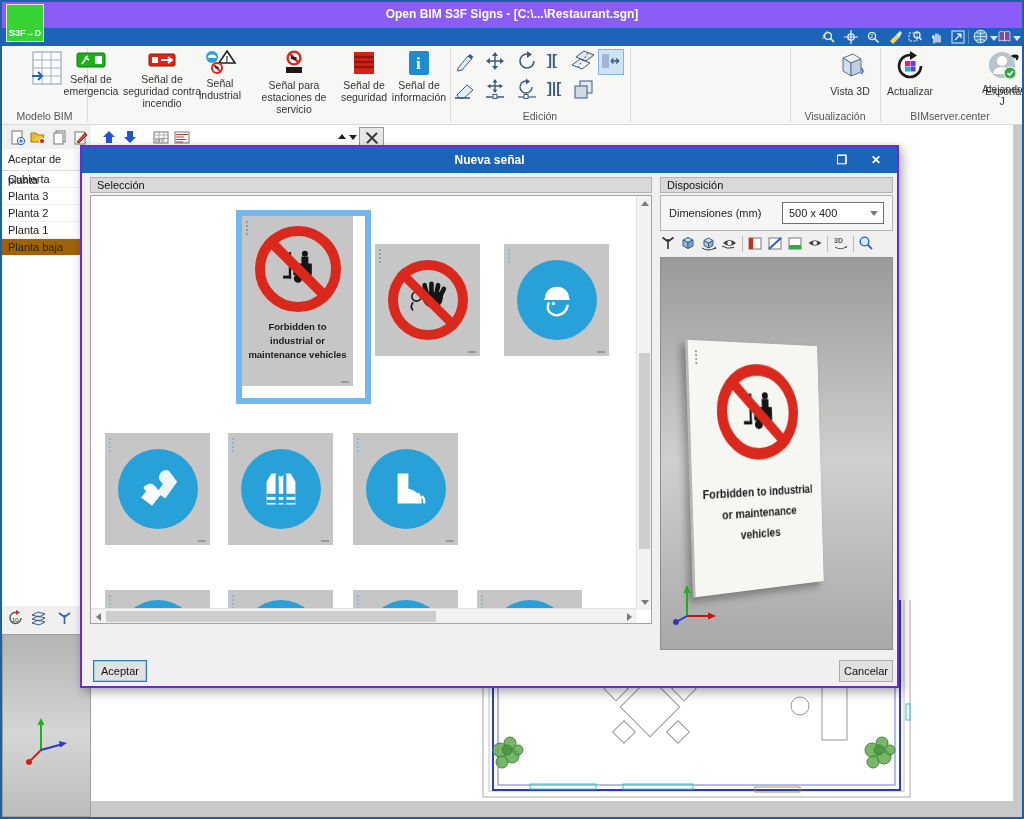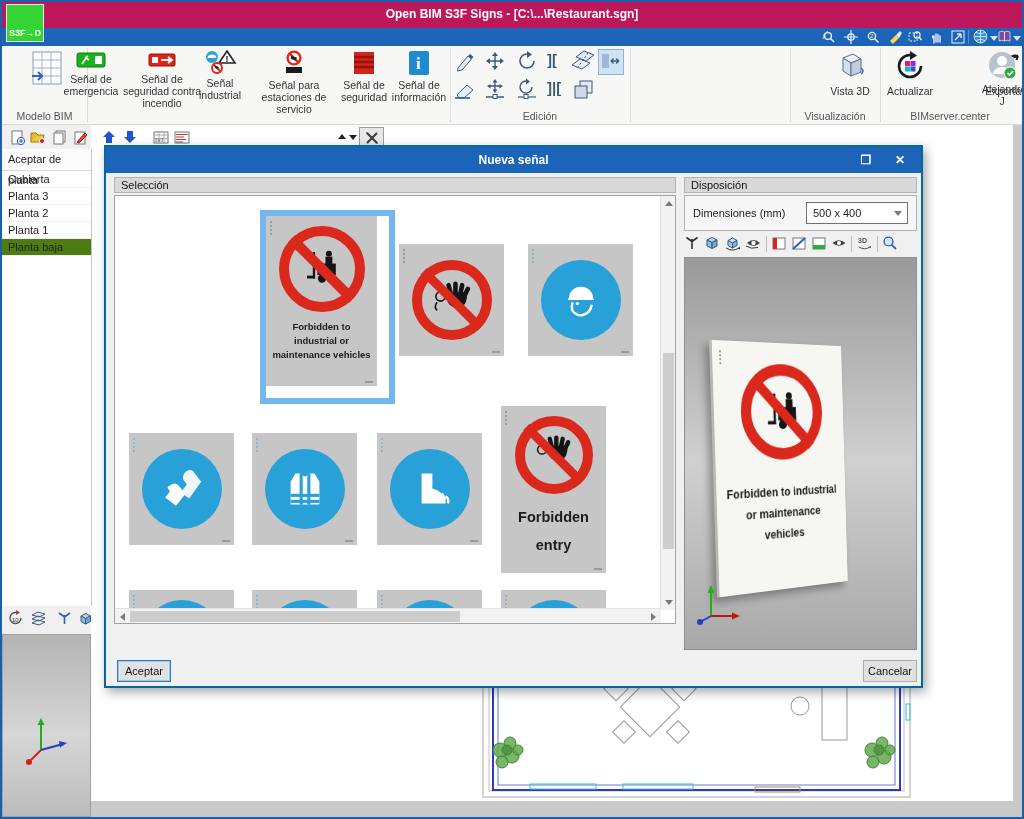--- a/index.html
+++ b/index.html
@@ -3,21 +3,21 @@
 <meta charset="utf-8">
 <style>
   html,body{margin:0;padding:0}
   body{width:1024px;height:819px;position:relative;overflow:hidden;
        font-family:"Liberation Sans",sans-serif;background:#f0f0f0;font-size:11px;color:#222}
   .abs{position:absolute}
   .noselect{user-select:none}
 
   
   .win-border{left:0;top:0;right:0;bottom:0;border:2px solid #1d5fa8;pointer-events:none;z-index:60}
-  .titlebar{left:0;top:0;width:1024px;height:28px;background:#be185d;z-index:5}
+  .titlebar{left:0;top:0;width:1024px;height:28px;background:#8b5cf6;z-index:5}
   .tabstrip{left:0;top:28px;width:1024px;height:18px;background:#1b64b8;z-index:5}
   .title-text{width:100%;text-align:center;line-height:28px;color:#fff;font-weight:bold;font-size:12px}
   .winbtn{top:0;height:26px;width:34px;color:#fff;text-align:center;line-height:26px;font-size:13px}
   .winbtn.min::before{content:"–"} .winbtn.max::before{content:"❐";font-size:10px} .winbtn.cls::before{content:"✕"}
   .logo{left:6px;top:4px;width:38px;height:38px;background:#35d435;border:1px solid #e8e8e8;z-index:6;
         color:#fff;font-weight:bold;font-size:9px;display:flex;align-items:flex-end;justify-content:center;padding-bottom:3px;box-sizing:border-box}
   .qat{left:48px;top:3px;width:112px;height:22px;background:#fafafa;border:1px solid #9fb8d8;border-radius:2px;display:flex;align-items:center;gap:4px;padding:0 4px;box-sizing:border-box}
   .qat span{font-size:13px;line-height:1}
 
   
@@ -27,31 +27,31 @@
   .rbtn{top:2px;text-align:center;font-size:10.5px;color:#333;line-height:1.15}
   .rbtn .ric{margin:2px auto 3px auto}
   .icon-svg{display:block}
 
   
   .toolbar1{left:2px;top:127px;width:1020px;height:20px;display:flex;align-items:center;gap:3px;padding-left:6px;box-sizing:border-box}
   .tbtn{width:18px;height:18px;display:flex;align-items:center;justify-content:center}
   .panel-list{left:2px;top:149px;width:89px;height:457px;background:#fff;border-right:1px solid #c6c6c6}
   .plist-header{height:21px;line-height:21px;padding-left:6px;border-bottom:1px solid #d9d9d9;background:#fbfbfb;font-size:11px}
   .plist-row{height:16px;line-height:16px;padding-left:6px;border-bottom:1px solid #f0f0f0;font-size:11px}
-  .plist-row.sel{background:#4d7c0f}
+  .plist-row.sel{background:#a16207}
   .toolbar2{left:2px;top:606px;width:89px;height:26px;display:flex;align-items:center;gap:6px;padding-left:6px;box-sizing:border-box;background:#f0f0f0}
   .viewport3d{left:2px;top:634px;width:89px;height:183px;background:linear-gradient(180deg,#b4b4b4,#d6d6d6 55%,#bcbcbc);border:1px solid #9f9f9f;box-sizing:border-box}
 
   
   .canvas{left:91px;top:124px;width:931px;height:693px;background:#fff}
   .canvas-right{left:1013px;top:124px;width:9px;height:693px;background:#c9c9c9}
   .canvas-bottom{left:91px;top:801px;width:931px;height:16px;background:#c9c9c9}
 
   
-  .dialog{left:104px;top:145px;width:819px;height:543px;background:#f0f0f0;border:2px solid #0369a1;
+  .dialog{left:80px;top:145px;width:819px;height:543px;background:#f0f0f0;border:2px solid #6d28d9;
           box-sizing:border-box;z-index:20;box-shadow:3px 4px 10px rgba(0,0,0,.35)}
   .dlg-title{height:26px;background:#1b64b8;color:#fff;font-weight:bold;font-size:12px;text-align:center;line-height:26px;position:relative}
   .dlg-btn{position:absolute;top:0;width:30px;height:26px;color:#fff;text-align:center;line-height:26px}
   .grp-header{position:absolute;height:16px;background:#d9d9d9;border:1px solid #b3b3b3;box-sizing:border-box;
               font-size:11px;line-height:14px;padding-left:6px;color:#111}
   .sel-box{position:absolute;left:8px;top:48px;width:562px;height:429px;background:#fff;border:1px solid #a3a3a3;box-sizing:border-box;overflow:hidden}
 
   .tile{position:absolute;background:#c6c6c6}
   .tile .mark{position:absolute;left:4px;top:5px;width:2px;height:15px;background:repeating-linear-gradient(180deg,#8fb6cf 0 2px,transparent 2px 4px)}
   .tile .cemark{position:absolute;right:4px;bottom:3px;width:8px;height:2px;background:#9a9a9a}
@@ -560,37 +560,20 @@
       <div class="mark"></div>
       <div class="bluecircle" style="left:13px;top:16px;width:80px;height:80px"></div>
       <svg class="abs" style="left:29px;top:32px" width="48" height="48" viewBox="0 0 40 40">
         <path d="M13 7 h9 v12 q9 2 11 8 v5 H13 Z" fill="#fff"></path>
         <path d="M22 19 q5 1 8 4" stroke="#28a0d8" stroke-width="1.4" fill="none"></path>
         <path d="M33 26 q3 2 2 6" stroke="#fff" stroke-width="2" fill="none"></path>
       </svg>
       <div class="cemark"></div>
     </div>
 
-    <div class="tile" style="left:386px;top:210px;width:105px;height:167px">
-      <div class="mark" style="background:repeating-linear-gradient(180deg,#9a9a9a 0 2px,transparent 2px 4px)"></div>
-      <div class="ring" style="left:14px;top:10px;width:78px;height:78px"></div>
-      <svg class="abs" style="left:30px;top:25px" width="44" height="44" viewBox="0 0 40 40">
-        <g fill="#151515">
-          <rect x="16" y="5" width="4" height="12" rx="2" transform="rotate(-14 18 11)"></rect>
-          <rect x="21" y="4" width="4" height="13" rx="2"></rect>
-          <rect x="26" y="5" width="4" height="12" rx="2" transform="rotate(12 28 11)"></rect>
-          <rect x="30.5" y="8" width="4" height="10" rx="2" transform="rotate(26 32.5 13)"></rect>
-          <path d="M15 14 Q15 26 24 27 Q32 27 33 18 L33 13 Z"></path>
-        </g>
-        <circle cx="10" cy="17" r="4" fill="none" stroke="#151515" stroke-width="1.4"></circle>
-      </svg>
-      <div class="bar" style="left:14px;top:44px;width:78px;height:9px"></div>
-      <div class="tile-label" style="top:98px;font-size:14.5px;line-height:1.9">Forbidden entry</div>
-      <div class="cemark"></div>
-    </div>
 
     <div class="tile" style="left:14px;top:394px;width:105px;height:40px;overflow:hidden">
         <div class="mark"></div>
         <div class="bluecircle" style="left:13px;top:10px;width:80px;height:80px"></div>
         <svg class="abs" style="left:36px;top:22px" width="34" height="20" viewBox="0 0 34 20">
           <circle cx="17" cy="16" r="11" fill="none" stroke="#d9eef8" stroke-width="2"></circle>
         </svg>
       </div>
     <div class="tile" style="left:137px;top:394px;width:105px;height:40px;overflow:hidden">
         <div class="mark"></div>

